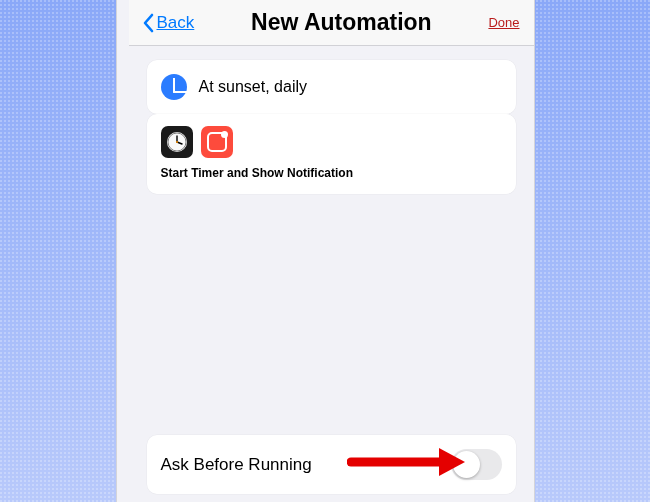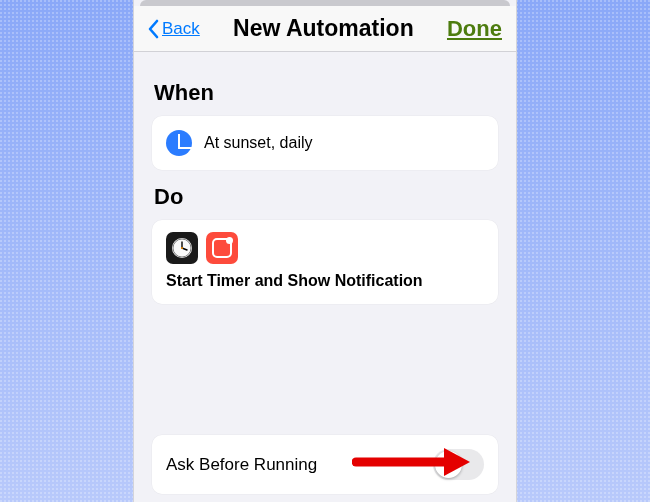--- a/index.html
+++ b/index.html
@@ -10,27 +10,27 @@
       background-image:
         radial-gradient(circle at 1px 1px, rgba(255,255,255,0.25) 1px, transparent 0),
         linear-gradient(180deg, #8aa8f8 0%, #b8c9fb 100%);
       background-size: 4px 4px, 100% 100%;
       font-family: -apple-system, "Helvetica Neue", Helvetica, Arial, sans-serif;
       display: flex;
       justify-content: center;
       overflow: hidden;
     }
     .device {
-      width: 384px;
+      width: 419px;
       height: 502px;
       background: #f2f2f7;
       border-left: 1px solid rgba(0,0,0,0.12);
       border-right: 1px solid rgba(0,0,0,0.12);
       display: flex;
-      flex-direction: column;
+      flex-direction: row;
     }
     .modal-top-hint {
       height: 6px;
       background: #c9c9ce;
       border-top-left-radius: 9px;
       border-top-right-radius: 9px;
       margin: 0 6px 0 6px;
     }
     .sheet {
       background: #f2f2f7;
@@ -57,23 +57,23 @@
       cursor: pointer;
     }
     .nav-back svg { margin-right: 2px; }
     .nav-back span { text-decoration: underline; }
     .nav-title {
       font-size: 23px;
       font-weight: 600;
       color: #000;
     }
     .nav-done {
-      color: #4d7c0f;
-      font-size: 22px;
-      font-weight: 700;
+      color: #b91c1c;
+      font-size: 13px;
+      font-weight: 400;
       text-decoration: underline;
       cursor: pointer;
     }
     .content {
       padding: 14px 18px 0 18px;
       flex: 1;
       display: flex;
       flex-direction: column;
     }
     .section-header {
@@ -149,21 +149,21 @@
       content: "";
       position: absolute;
       width: 7px;
       height: 7px;
       background: #fff;
       border-radius: 50%;
       top: -3px;
       right: -3px;
     }
     .do-text {
-      font-size: 16px;
+      font-size: 12px;
       font-weight: 600;
       color: #000;
     }
     .spacer { flex: 1; min-height: 30px; }
     .row-card {
       display: flex;
       align-items: center;
       justify-content: space-between;
       padding: 14px 14px;
       margin-bottom: 8px;
@@ -205,27 +205,25 @@
           <polyline points="9,2 2,10 9,18" fill="none" stroke="#007aff" stroke-width="2.6" stroke-linecap="round" stroke-linejoin="round"></polyline>
         </svg>
         <span>Back</span>
       </div>
       <div class="nav-title">New Automation</div>
       <div class="nav-done">Done</div>
     </div>
 
     <div class="content">
 
-      <div class="section-header">When</div>
       <div class="card when-card">
         <div class="clock-icon"></div>
         <div class="when-text">At sunset, daily</div>
       </div>
 
-      <div class="section-header">Do</div>
       <div class="card do-card">
         <div class="do-icons">
           <div class="app-icon icon-clock-app">
             <svg width="24" height="24" viewBox="0 0 24 24">
               <circle cx="12" cy="12" r="10" fill="#fff"></circle>
               <circle cx="12" cy="12" r="9" fill="#f9f9f9" stroke="#000" stroke-width="0.5"></circle>
               <line x1="12" y1="12" x2="12" y2="6" stroke="#000" stroke-width="1.4" stroke-linecap="round"></line>
               <line x1="12" y1="12" x2="17" y2="14" stroke="#000" stroke-width="1.4" stroke-linecap="round"></line>
               <circle cx="12" cy="12" r="1" fill="#ff9500"></circle>
             </svg>

